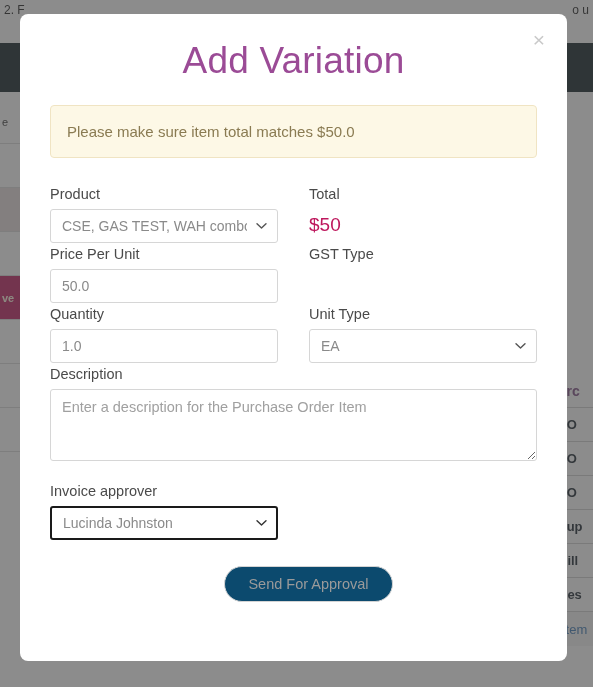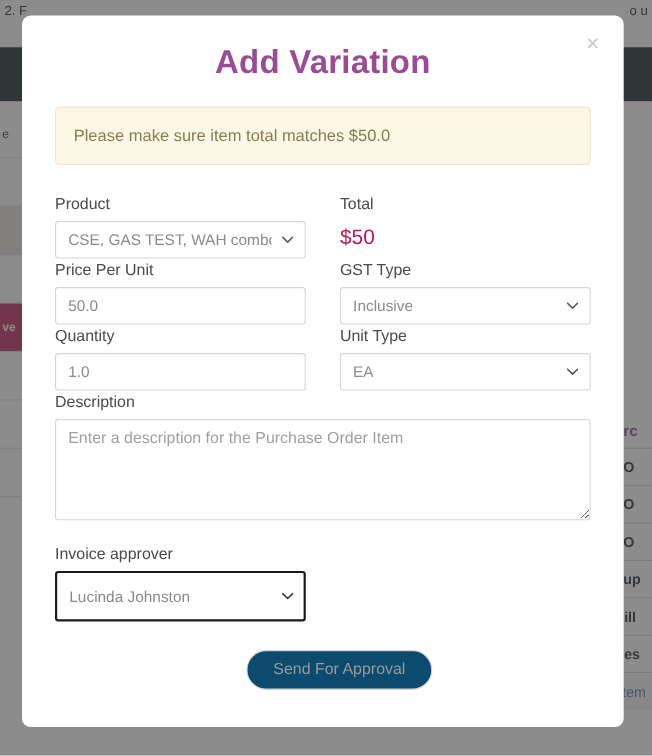--- a/index.html
+++ b/index.html
@@ -130,22 +130,22 @@
     font-family: "Liberation Sans", sans-serif;
     background: none;
     border: none;
     padding: 2px 4px;
   }
 
   .modal-title {
     margin: 0;
     padding-top: 26px;
     text-align: center;
-    font-size: 30px;
-    font-weight: bold;
+    font-size: 37px;
+    font-weight: normal;
     color: #9b4b96;
     letter-spacing: 0.2px;
   }
 
   .modal-body {
     padding: 23px 30px 0 30px;
   }
 
   .alert {
     background: #fdf8e6;
@@ -211,41 +211,41 @@
     color: #be185d;
     padding-top: 5px;
   }
 
   .textarea-field {
     grid-column: 1 / span 2;
     margin-bottom: 18px;
   }
   .textarea-control {
     width: 100%;
-    height: 92px;
+    height: 72px;
     border: 1px solid #d6d6d6;
     border-radius: 3px;
     background: #ffffff;
     font-size: 14.5px;
     color: #8a8a8a;
     padding: 9px 11px;
     font-family: "Liberation Sans", sans-serif;
     resize: vertical;
     outline: none;
   }
   .textarea-control::placeholder { color: #a0a0a0; }
 
   .approver-field {
     grid-column: 1 / span 1;
     margin-bottom: 10px;
   }
   .approver-field .select-control {
     border: 2px solid #1a1a1a;
     border-radius: 3px;
-    height: 46px;
+    height: 34px;
     color: #8a8a8a;
   }
 
   .footer-row {
     grid-column: 1 / span 2;
     display: flex;
     justify-content: center;
     padding-top: 16px;
     padding-left: 30px;
   }
@@ -331,30 +331,20 @@
           <div class="static-value">$50</div>
         </div>
 
         <div class="field">
           <label class="field-label">Price Per Unit</label>
           <input class="control" type="text" value="50.0" style="">
         </div>
 
         <div class="field">
           <label class="field-label">GST Type</label>
-          <div class="select-wrap">
-            <select class="select-control">
-              <option>Inclusive</option>
-            </select>
-            <span class="select-caret">
-              <svg viewBox="0 0 11 7" xmlns="http://www.w3.org/2000/svg">
-                  <path d="M1 1.2 L5.5 5.6 L10 1.2" fill="none" stroke="#555" stroke-width="1.4" stroke-linecap="round" stroke-linejoin="round"></path>
-                </svg>
-            </span>
-          </div>
         </div>
 
         <div class="field">
           <label class="field-label">Quantity</label>
           <input class="control" type="text" value="1.0" style="">
         </div>
 
         <div class="field">
           <label class="field-label">Unit Type</label>
           <div class="select-wrap">

